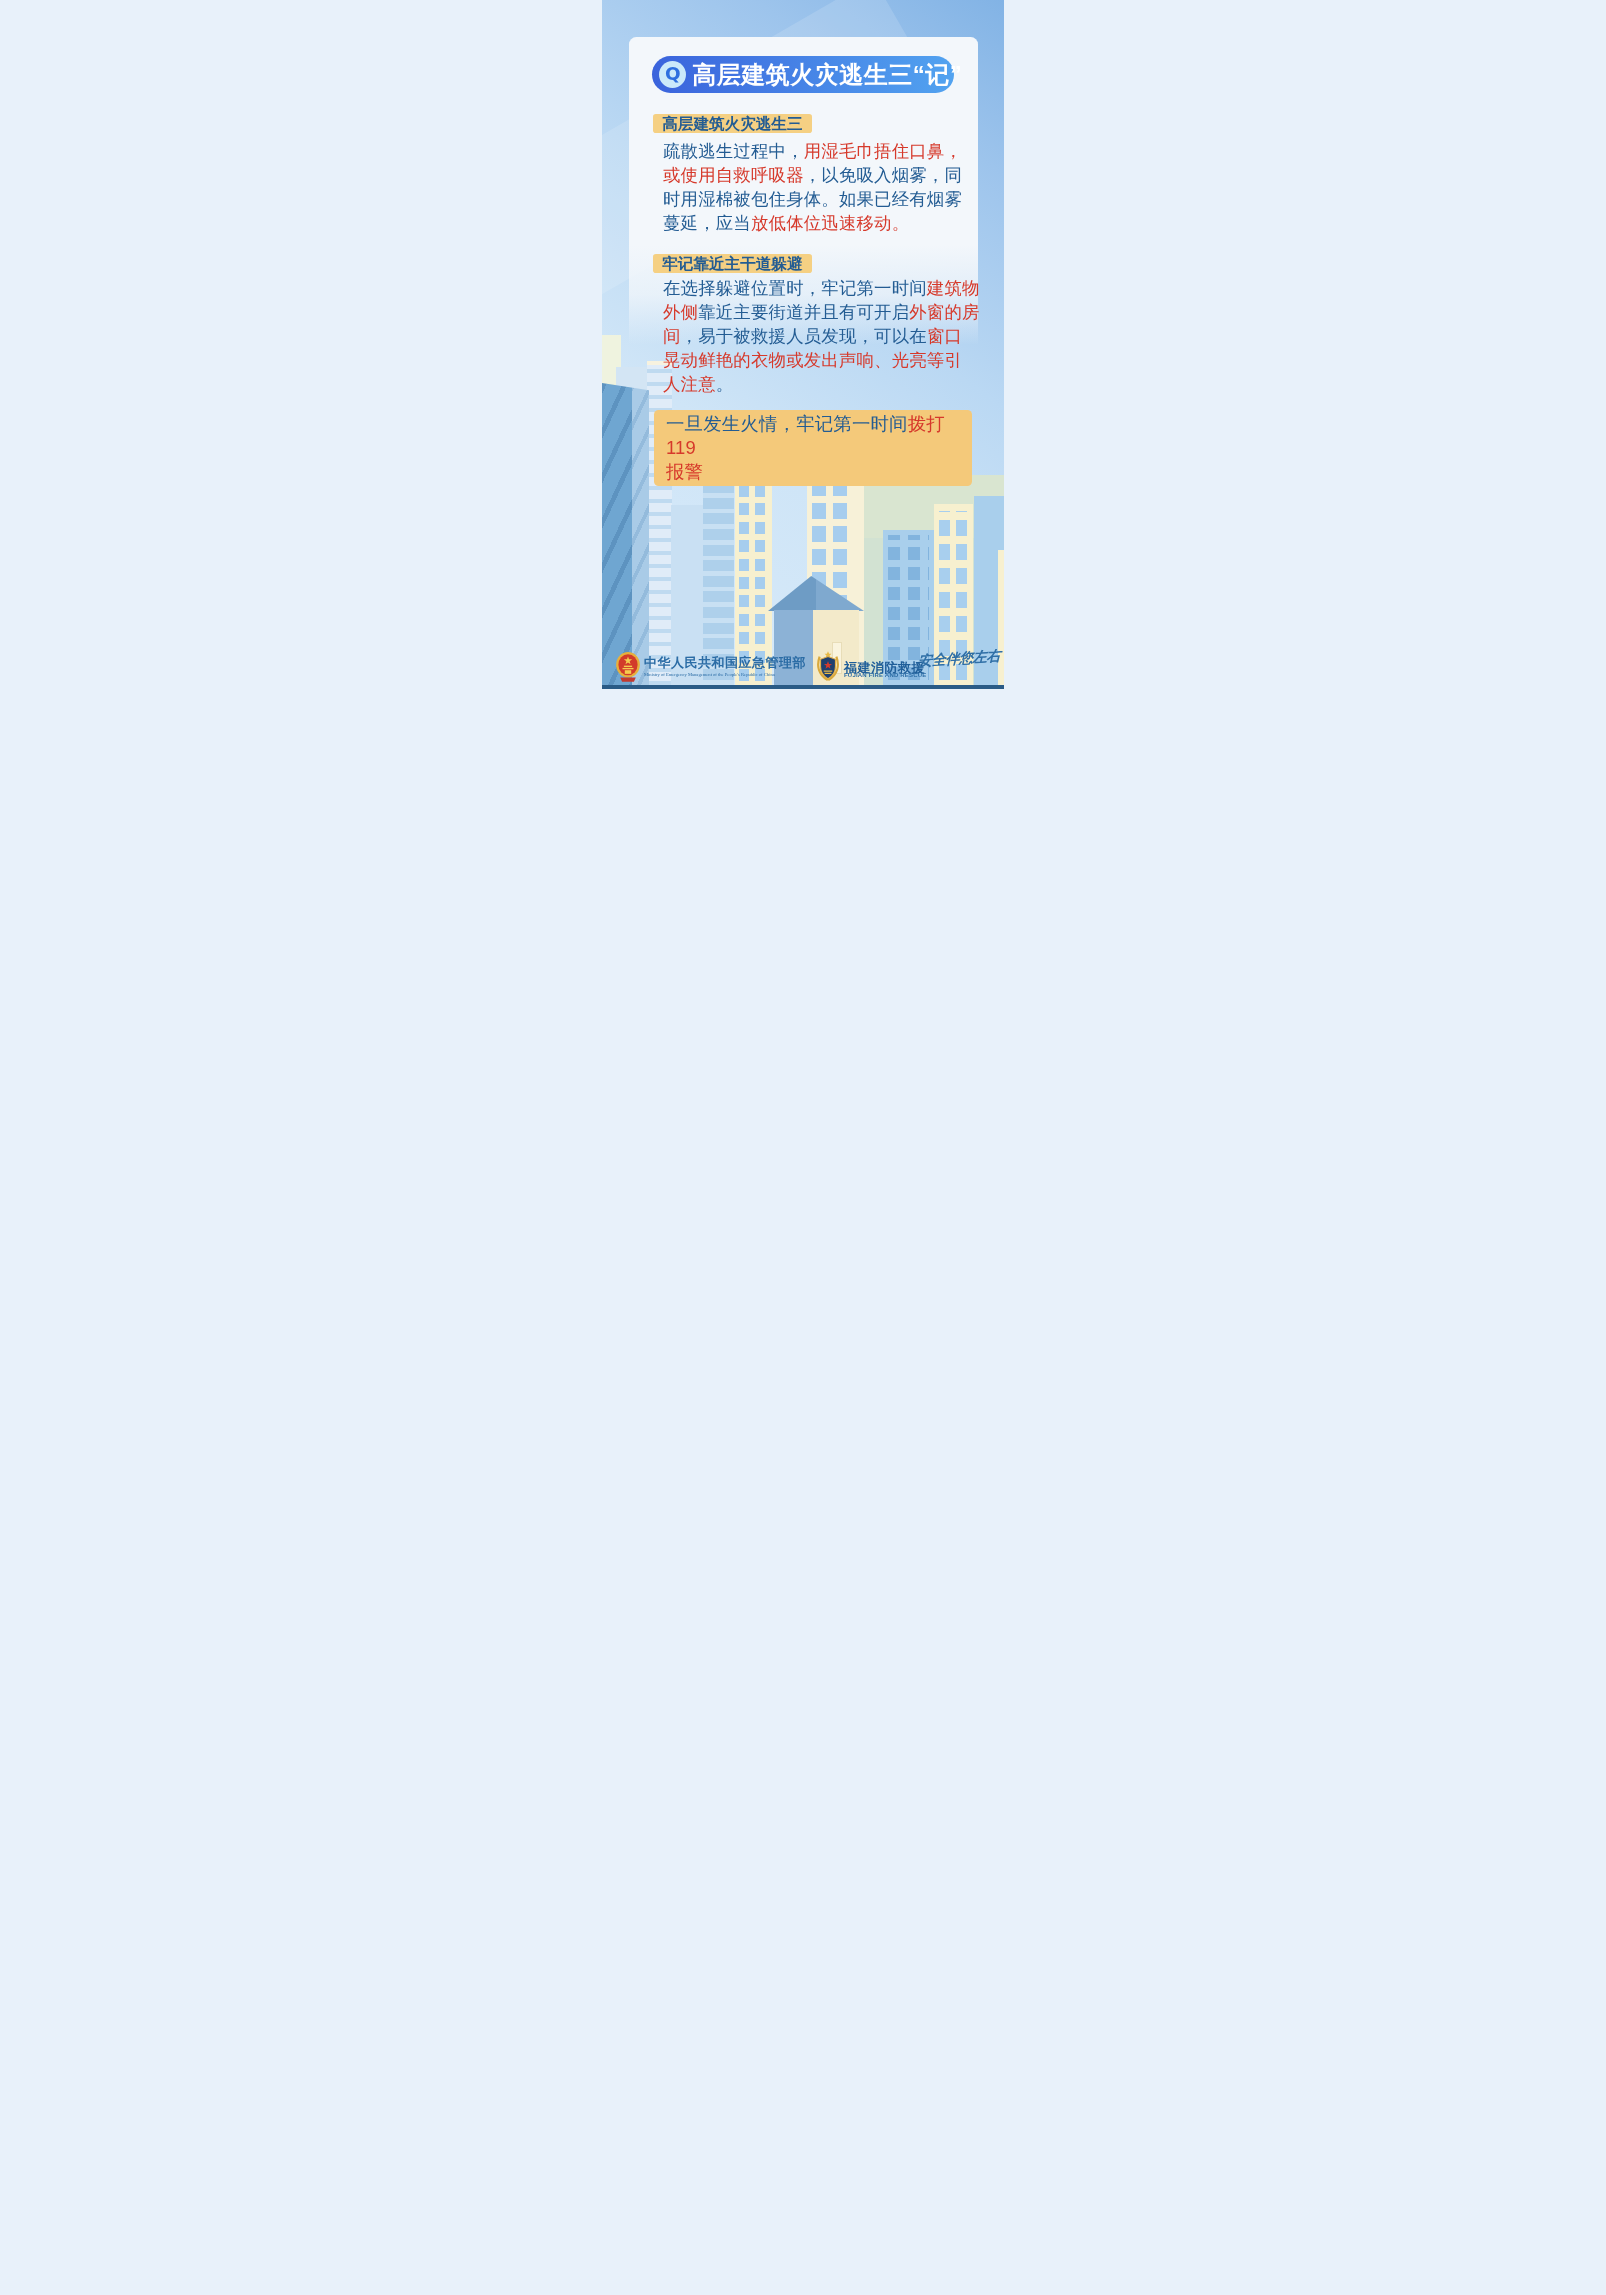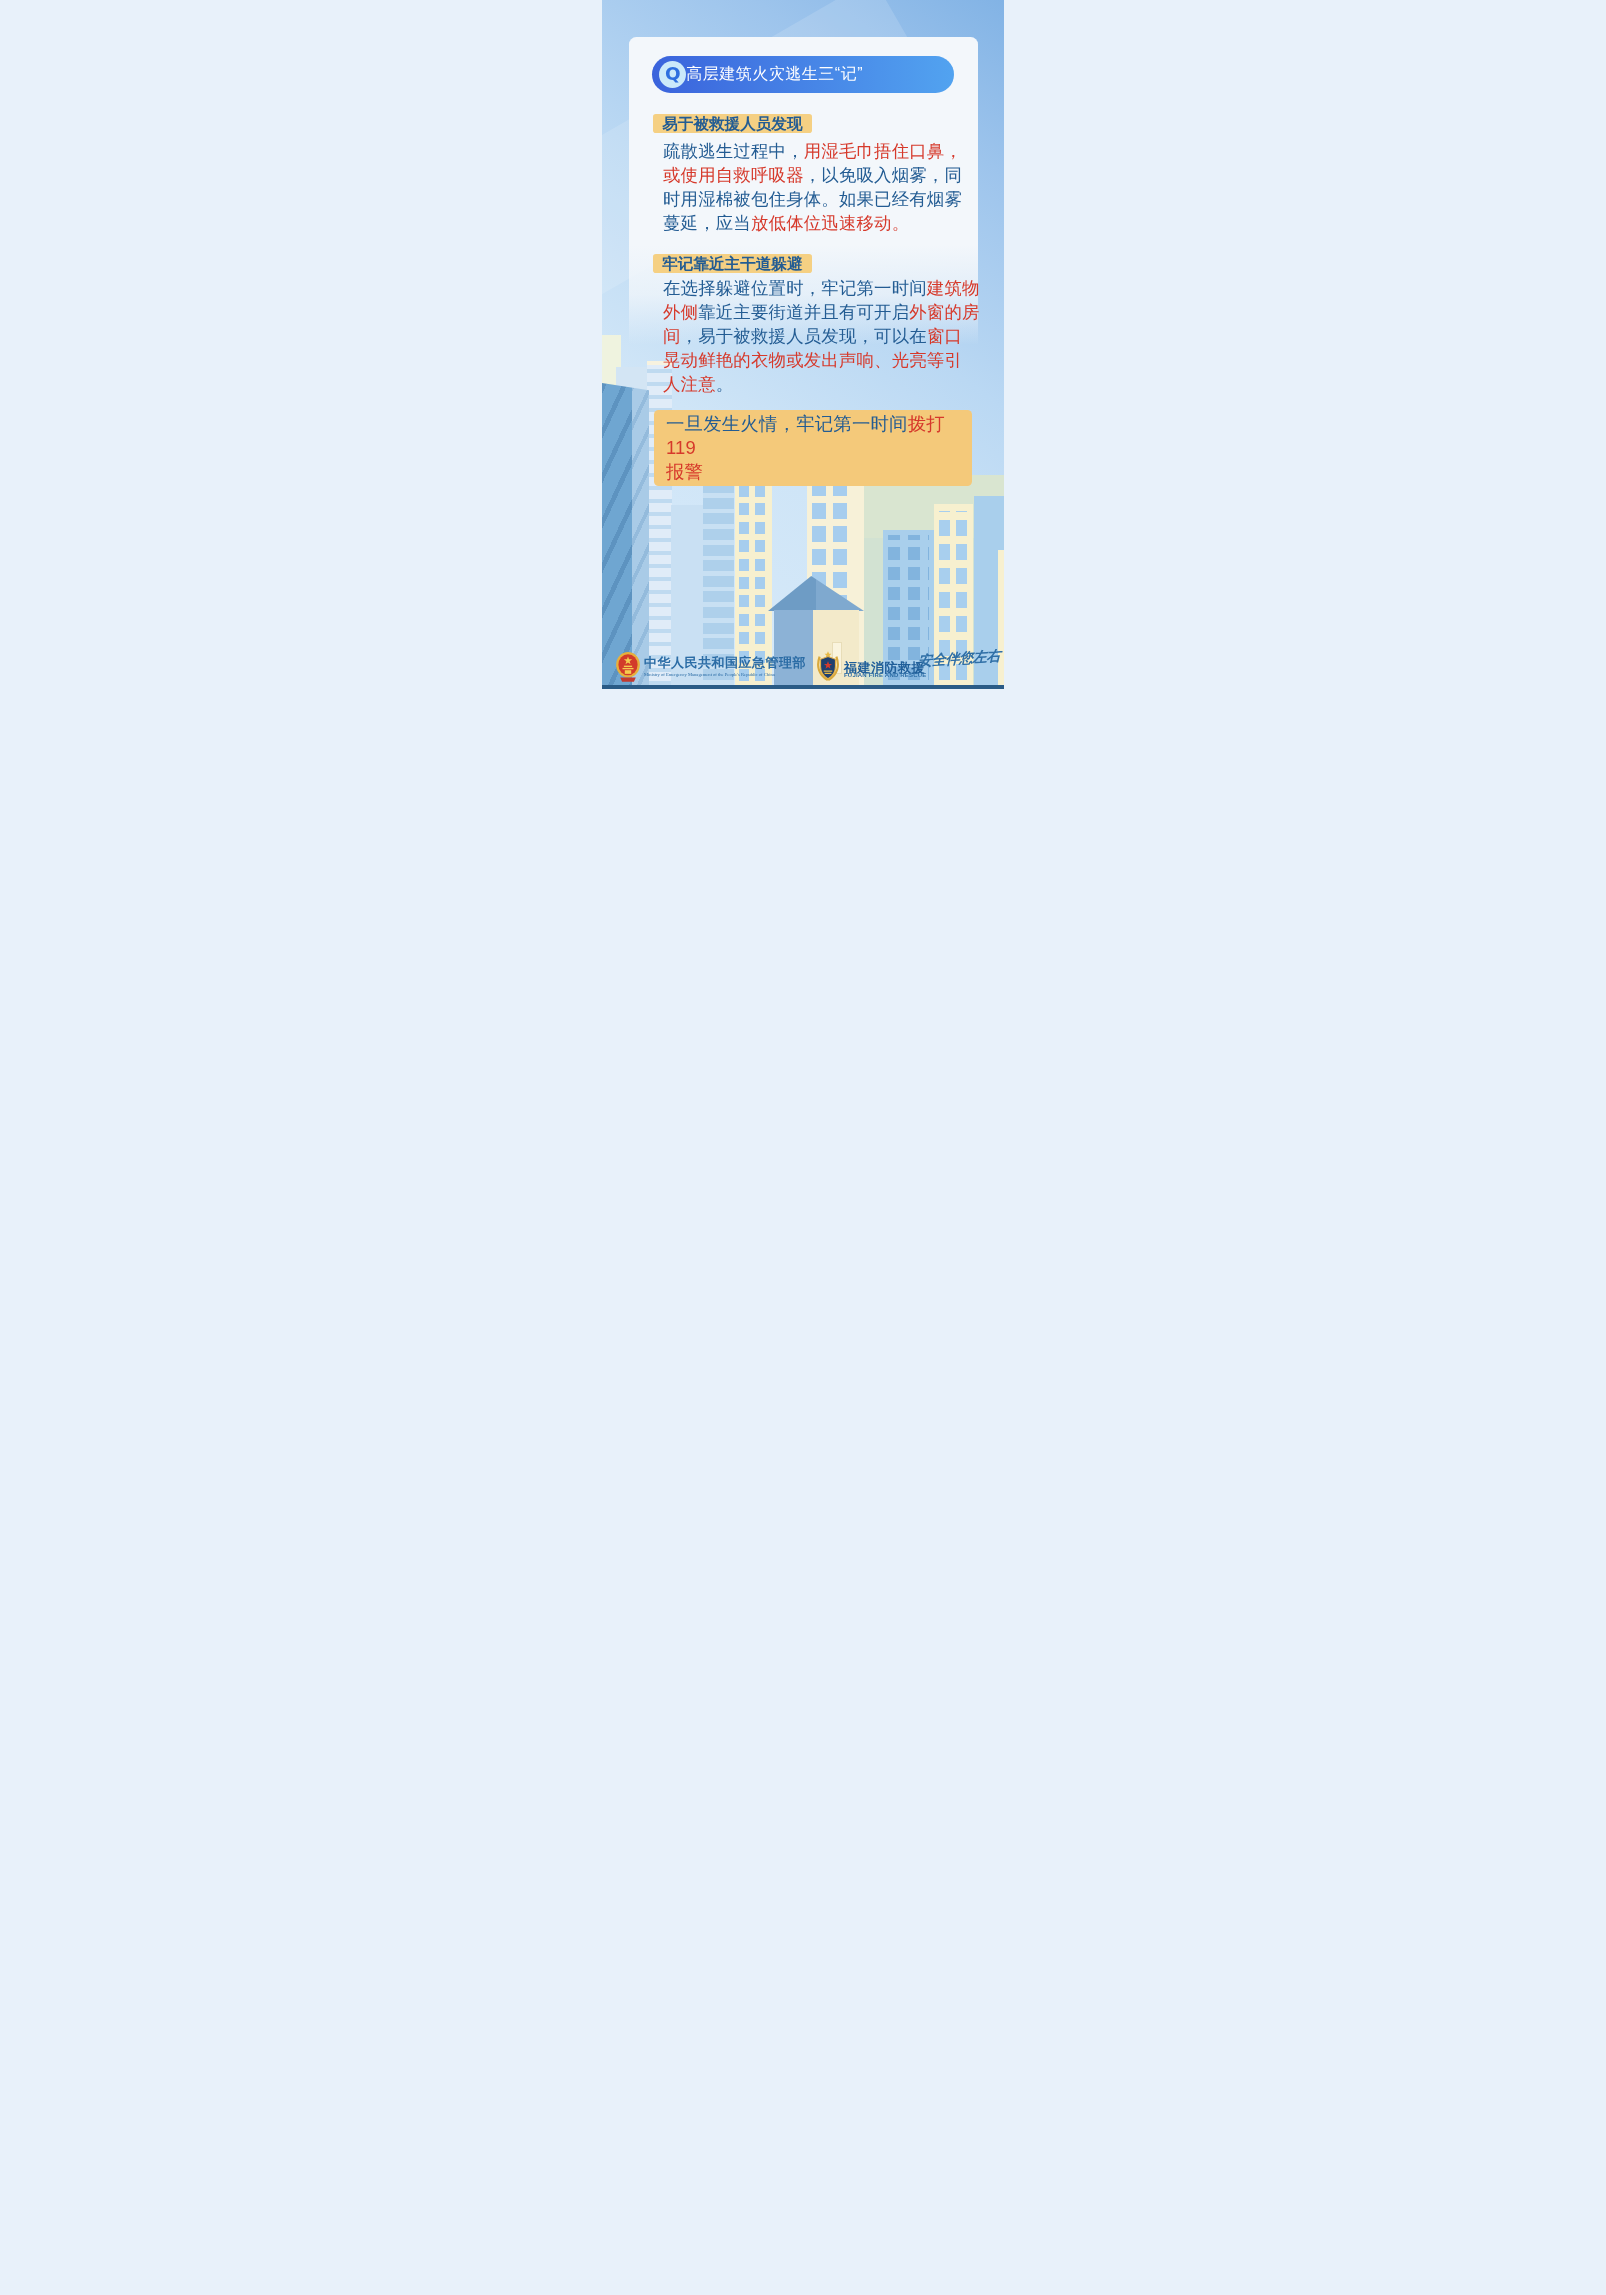--- a/index.html
+++ b/index.html
@@ -69,21 +69,21 @@
     background:linear-gradient(180deg,var(--card-bg) 0%,var(--card-bg) 58%,rgba(243,247,251,0.75) 72%,rgba(243,247,251,0) 86%);}
 
   
   .content{position:absolute;inset:0;z-index:10;}
   .header-pill{position:absolute;left:50px;top:56px;width:302px;height:37px;border-radius:18.4px;
     background:linear-gradient(90deg,var(--pill-blue-start) 0%,var(--pill-blue-end) 100%);
     display:flex;align-items:center;}
   .q-badge{width:27px;height:27px;border-radius:50%;background:var(--q-circle);
     margin-left:7.3px;display:flex;align-items:center;justify-content:center;flex:0 0 auto;}
   .q-badge span{color:#2E6FDF;font-weight:700;font-size:18.4px;line-height:1;font-family:"DejaVu Sans",sans-serif;}
-  .page-title{color:#FFFFFF;font-size:16px;font-weight:400;letter-spacing:0.5px;margin-left:0;white-space:nowrap;}
+  .page-title{color:#FFFFFF;font-size:24px;font-weight:700;letter-spacing:0.5px;margin-left:6px;white-space:nowrap;}
 
   .tag{position:absolute;left:51px;height:19px;line-height:19px;padding:0 9.2px;border-radius:2.8px;
     background:var(--tag-yellow);color:var(--text-blue);font-size:15.6px;font-weight:700;white-space:nowrap;}
   .tag1{top:114px;} .tag2{top:254px;}
   .body-text{position:absolute;left:61px;width:321px;font-size:17.4px;line-height:24px;font-weight:400;
     white-space:pre-line;letter-spacing:0.2px;}
   .body1{top:139px;} .body2{top:276px;}
   .seg-blue{color:var(--text-blue);} .seg-red{color:var(--text-red);}
 
   .alert-box{position:absolute;left:52px;top:410px;width:318px;min-height:51px;border-radius:4.6px;
@@ -140,21 +140,21 @@
 
   <div class="content">
 
     <div class="header-pill">
       <div class="q-badge">
         <span>Q</span>
       </div>
       <div class="page-title">高层建筑火灾逃生三“记”</div>
     </div>
 
-    <div class="tag tag1">易于被救援人员发现</div>
+    <div class="tag tag1">高层建筑火灾逃生三</div>
     <p class="body-text body1"><span class="seg-blue">疏散逃生过程中，</span><span class="seg-red">用湿毛巾捂住口鼻，
 或使用自救呼吸器</span><span class="seg-blue">，以免吸入烟雾，同
 时用湿棉被包住身体。如果已经有烟雾
 蔓延，应当</span><span class="seg-red">放低体位迅速移动。</span></p>
 
     <div class="tag tag2">牢记靠近主干道躲避</div>
     <p class="body-text body2"><span class="seg-blue">在选择躲避位置时，牢记第一时间</span><span class="seg-red">建筑物
 外侧</span><span class="seg-blue">靠近主要街道并且有可开启</span><span class="seg-red">外窗的房
 间</span><span class="seg-blue">，易于被救援人员发现，可以在</span><span class="seg-red">窗口
 晃动鲜艳的衣物或发出声响、光亮等引

